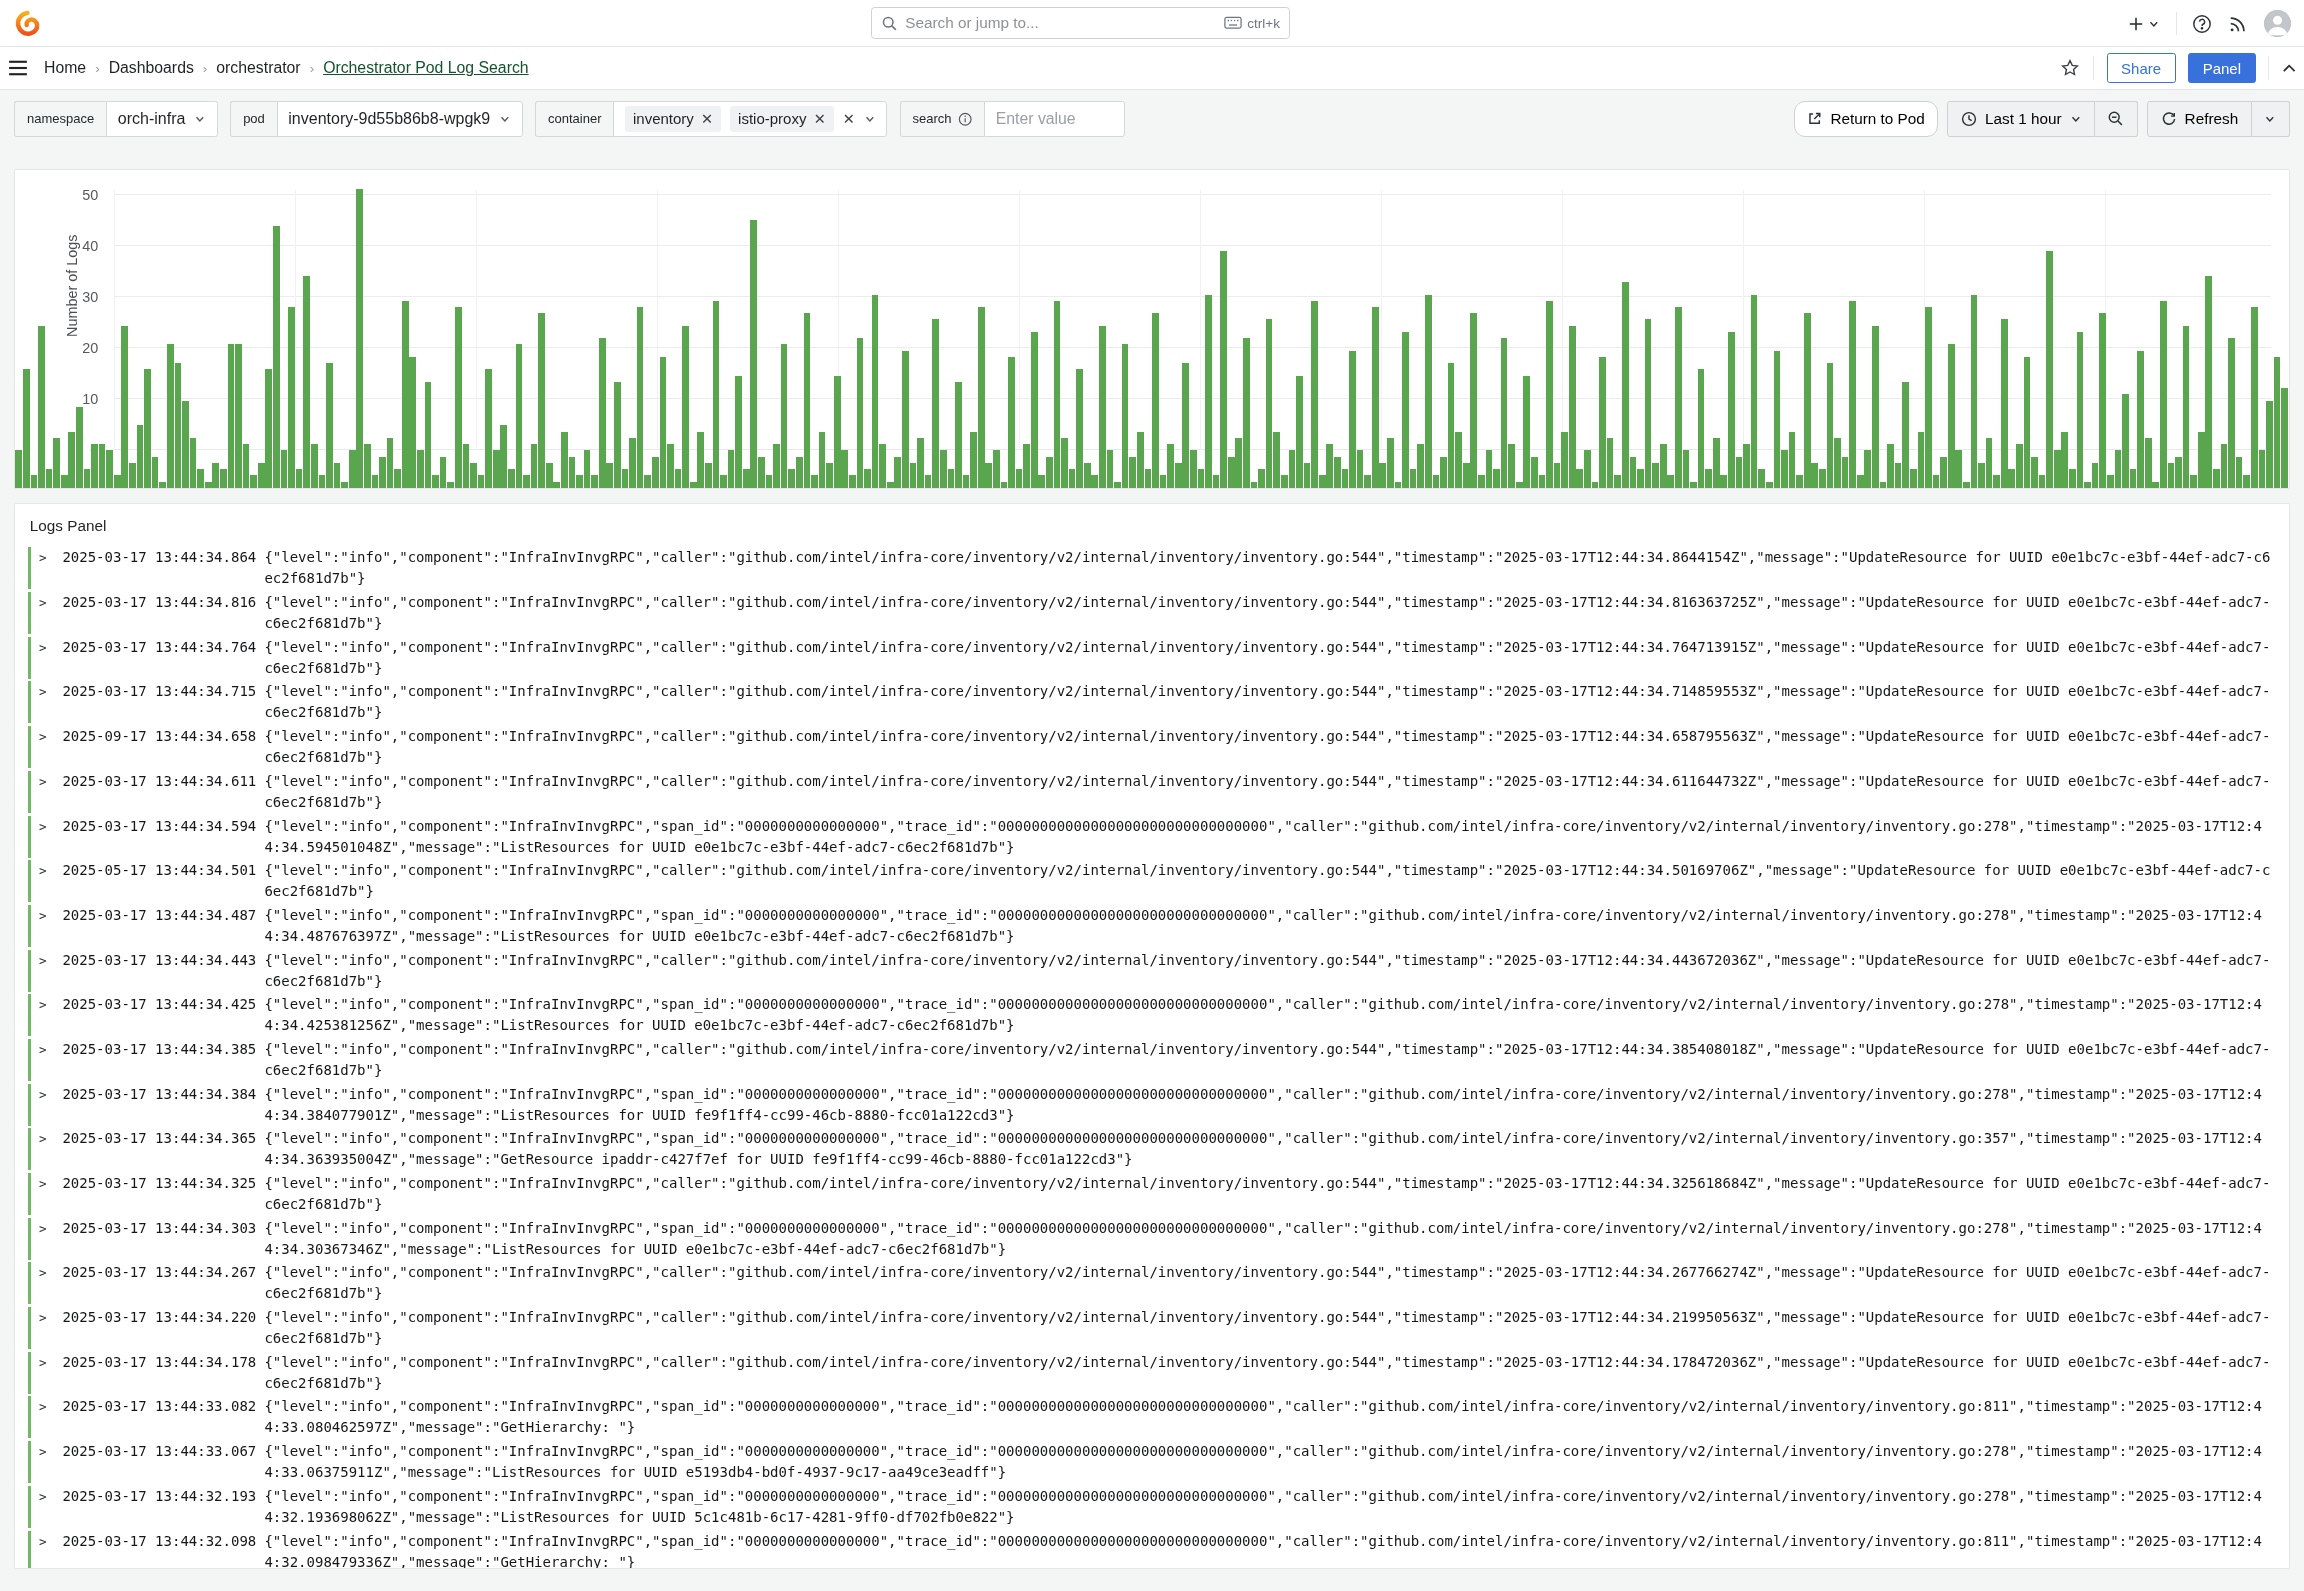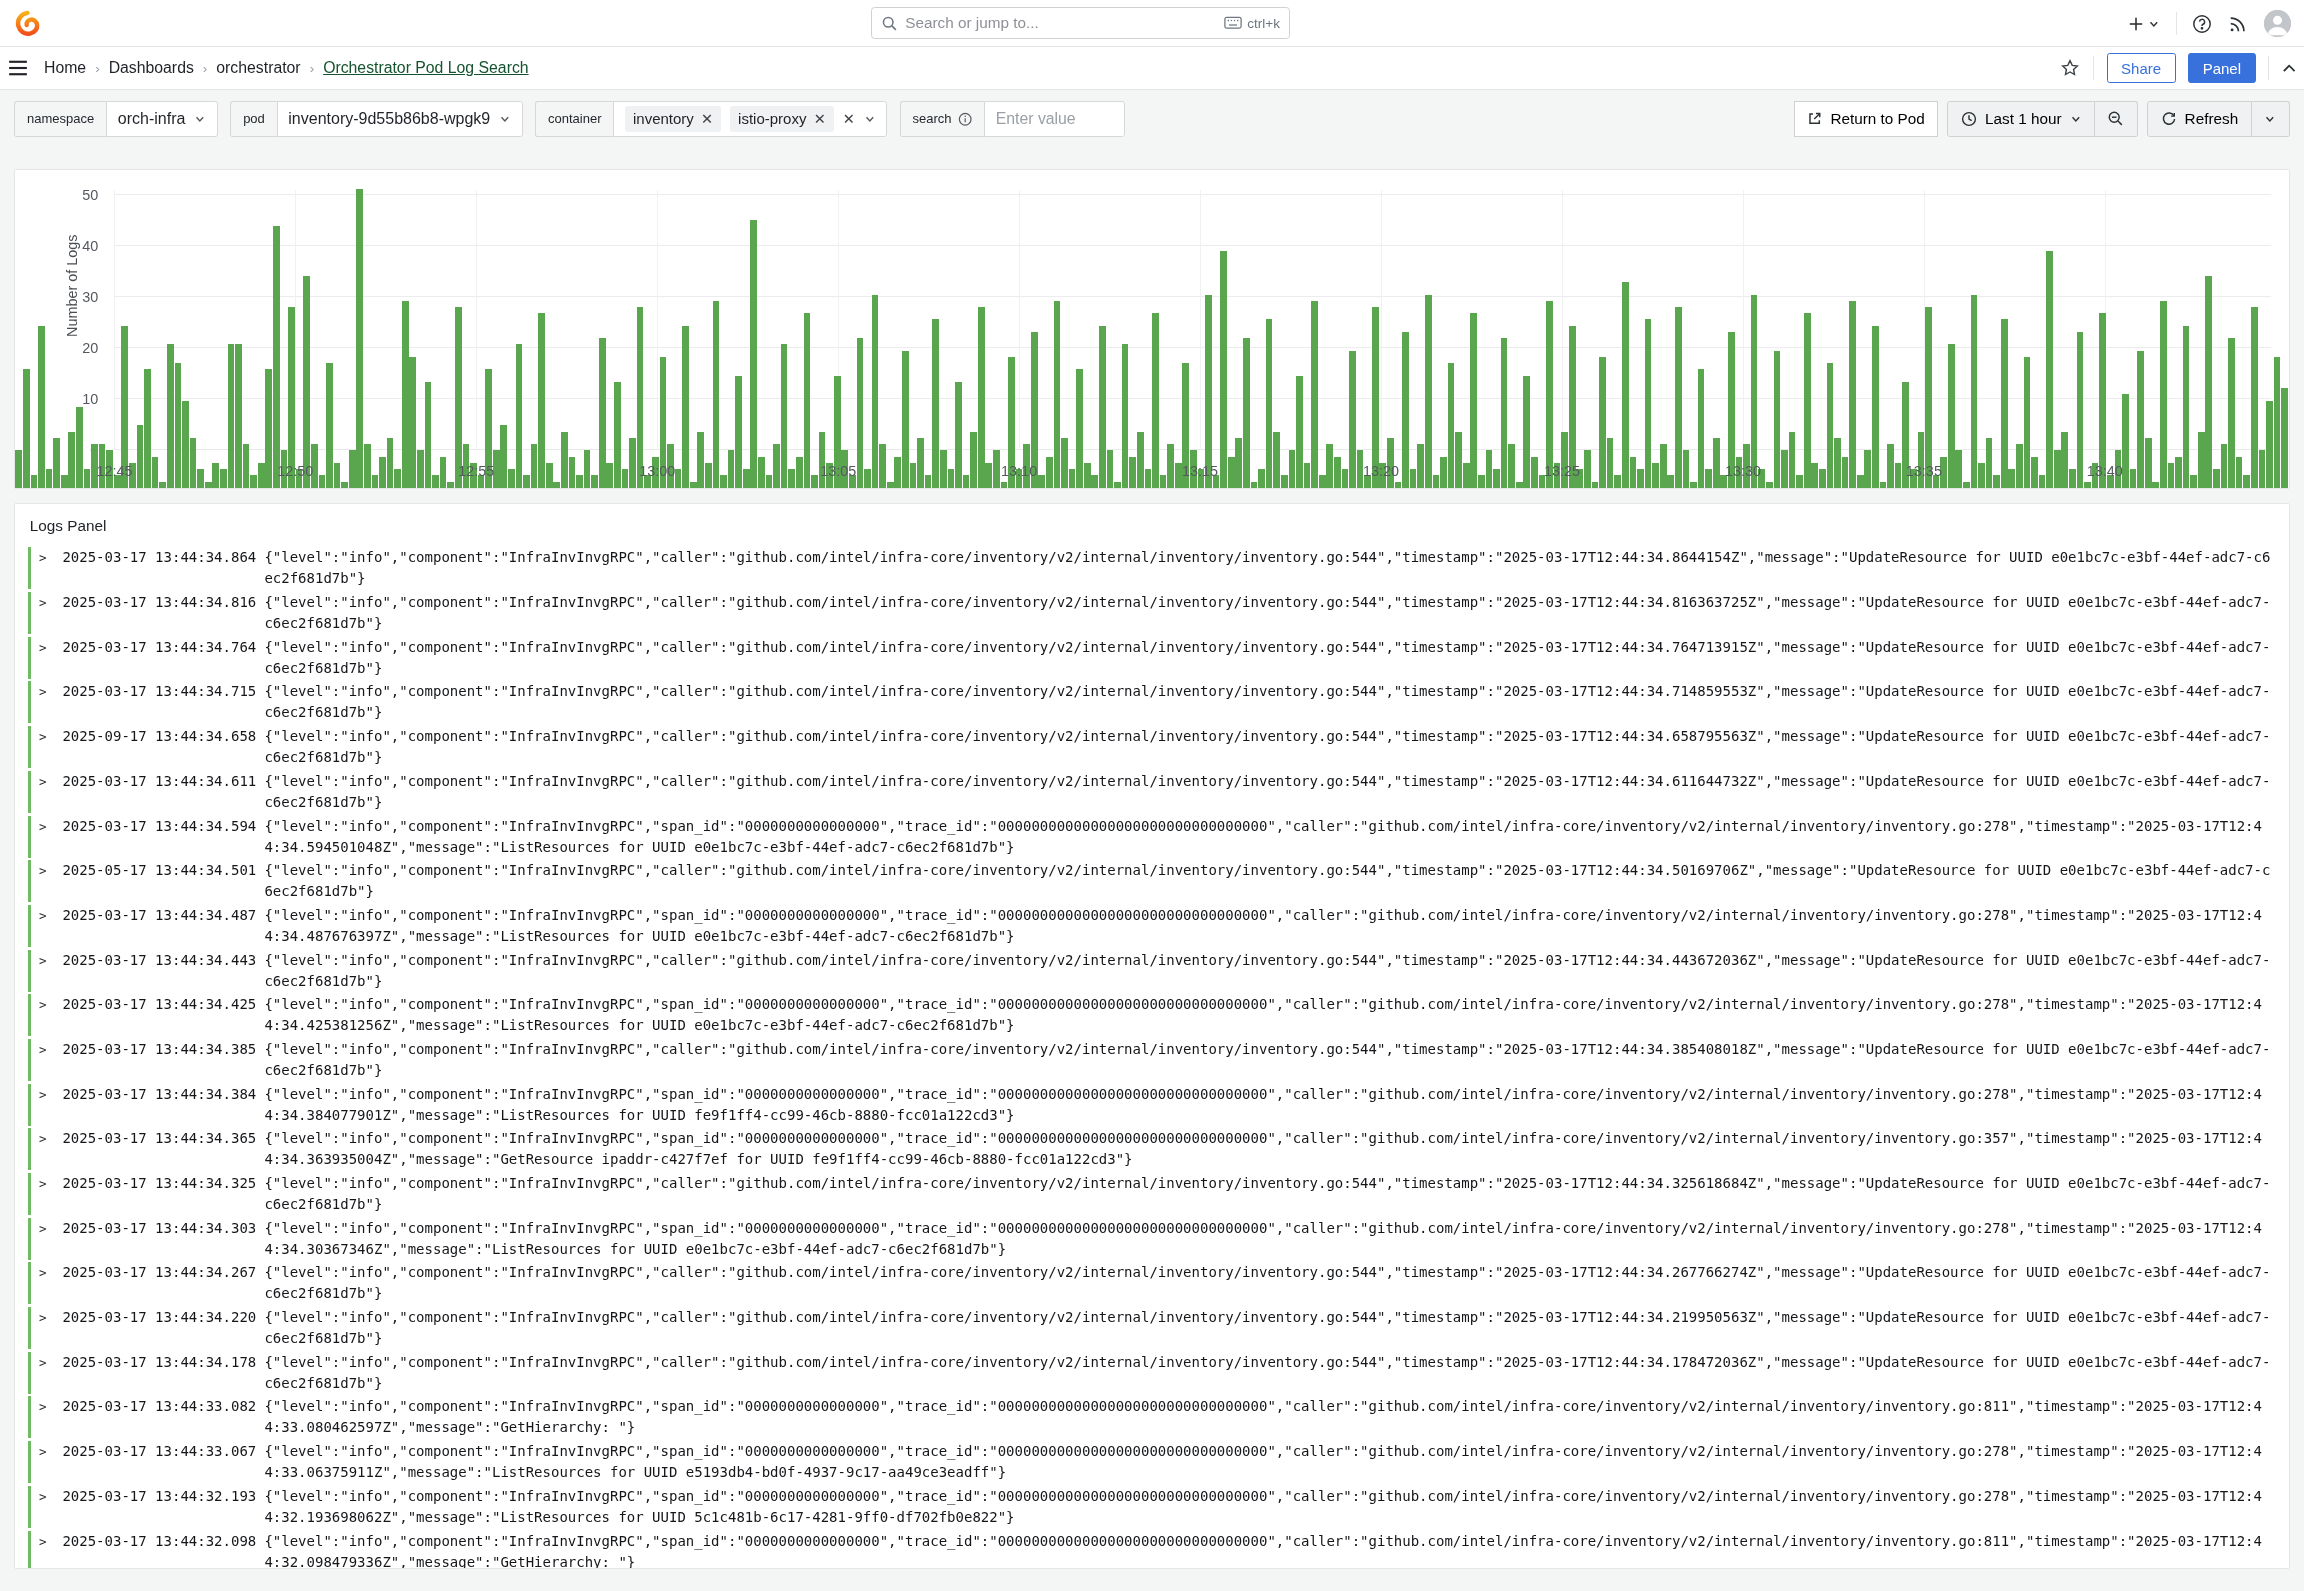--- a/index.html
+++ b/index.html
@@ -45,21 +45,21 @@
   .fvalue { background:#fff; border:0.9px solid #d5d7db; border-radius:0 2.7px 2.7px 0;
     display:flex; align-items:center; gap:9px; padding:0 10.8px; font-size:16px; cursor:pointer; }
   .chip { background:#f0f1f3; border-radius:2.7px; padding:4.5px 8px; font-size:15px;
     display:inline-flex; align-items:center; gap:7.2px; }
   .chip .x, .clear-x { color:#3d4249; cursor:pointer; font-size:14.4px; }
   .finput { border:none; outline:none; font-size:15.8px; width:117px; color:#1f2227; }
   .finput::placeholder { color:#9aa0a6; }
   .chev { color:#55595f; }
 
   .filter-right { margin-left:auto; display:flex; align-items:stretch; gap:9px; }
-  .btn-tool { background:#fff; border:0.9px solid #d0d1d3; border-radius:0;
+  .btn-tool { background:#fff; border:0.9px solid #d0d1d3; border-radius:11px;
     display:flex; align-items:center; gap:8px; padding:0 12.6px; font-size:15.3px; cursor:pointer; }
   .btn-grey { background:#f0f1f2; }
   .grp { display:flex; align-items:stretch; }
   .grp .btn-tool:first-child { border-radius:2.7px 0 0 2.7px; }
   .grp .btn-tool:last-child { border-radius:0 2.7px 2.7px 0; border-left:none; }
 
   
   .panel { background:#fff; border:0.9px solid #e4e5e6; border-radius:1.8px; }
   .chart-panel { height:320px; position:relative; margin-bottom:14.4px; }
   .logs-panel { height:1066px; overflow:hidden; }
@@ -624,34 +624,20 @@
         <div class="bar" style="height: 13.7255%; background: rgb(90, 166, 79);"></div>
         <div class="bar" style="height: 47.0588%; background: rgb(90, 166, 79);"></div>
         <div class="bar" style="height: 9.80392%; background: rgb(90, 166, 79);"></div>
         <div class="bar" style="height: 3.92157%; background: rgb(90, 166, 79);"></div>
         <div class="bar" style="height: 56.8627%; background: rgb(90, 166, 79);"></div>
         <div class="bar" style="height: 11.7647%; background: rgb(90, 166, 79);"></div>
         <div class="bar" style="height: 27.451%; background: rgb(90, 166, 79);"></div>
         <div class="bar" style="height: 41.1765%; background: rgb(90, 166, 79);"></div>
         <div class="bar" style="height: 31.3725%; background: rgb(90, 166, 79);"></div>
       </div>
-    <div class="xlabels" id="xlabels">
-        <span class="xlabel" style="left: 0%;">12:45</span>
-        <span class="xlabel" style="left: 8.392%;">12:50</span>
-        <span class="xlabel" style="left: 16.784%;">12:55</span>
-        <span class="xlabel" style="left: 25.176%;">13:00</span>
-        <span class="xlabel" style="left: 33.568%;">13:05</span>
-        <span class="xlabel" style="left: 41.96%;">13:10</span>
-        <span class="xlabel" style="left: 50.352%;">13:15</span>
-        <span class="xlabel" style="left: 58.744%;">13:20</span>
-        <span class="xlabel" style="left: 67.136%;">13:25</span>
-        <span class="xlabel" style="left: 75.528%;">13:30</span>
-        <span class="xlabel" style="left: 83.92%;">13:35</span>
-        <span class="xlabel" style="left: 92.312%;">13:40</span>
-      </div>
   </div>
 
   <div class="panel logs-panel">
     <div class="logs-title">Logs Panel</div>
     <div class="logs-body" id="logsbody">
         <div class="log-row">
           <span class="log-expand">&gt;</span>
           <span class="log-ts">2025-03-17 13:44:34.864</span>
           <span class="log-msg">{"level":"info","component":"InfraInvInvgRPC","caller":"github.com/intel/infra-core/inventory/v2/internal/inventory/inventory.go:544","timestamp":"2025-03-17T12:44:34.8644154Z","message":"UpdateResource for UUID e0e1bc7c-e3bf-44ef-adc7-c6ec2f681d7b"}</span>
         </div>

